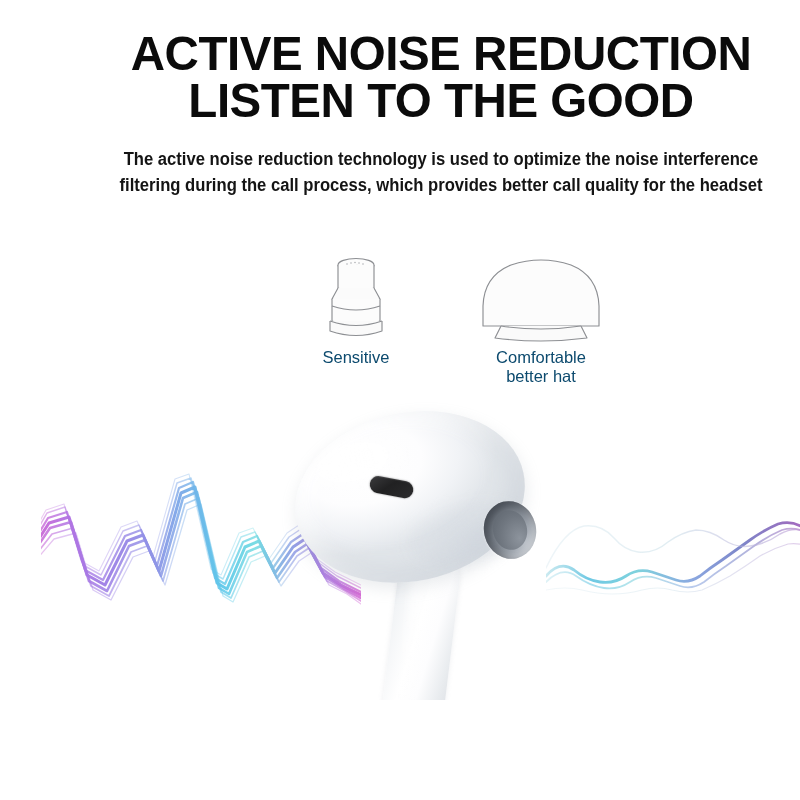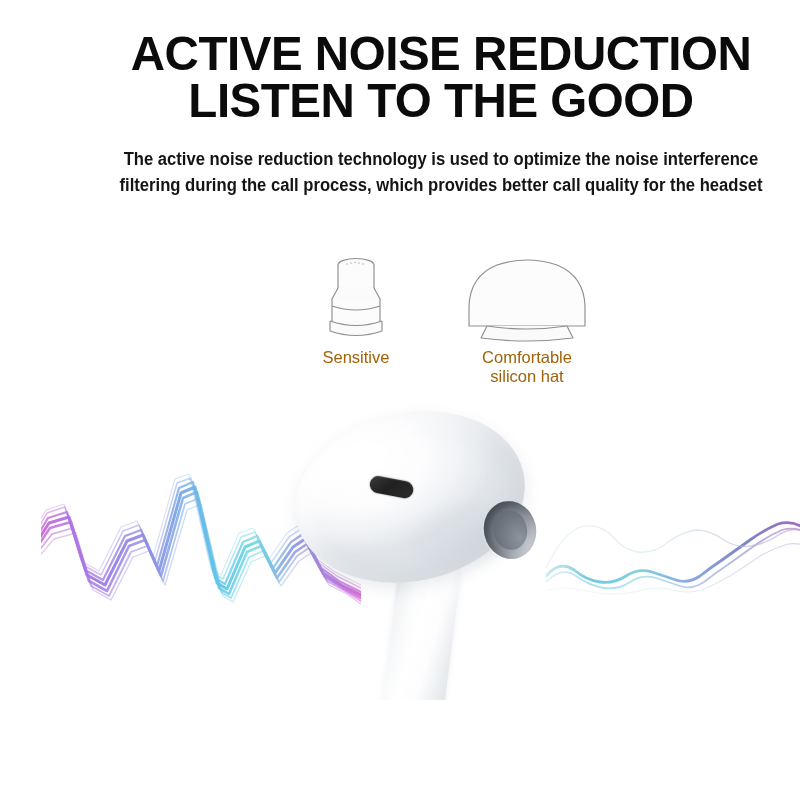--- a/index.html
+++ b/index.html
@@ -59,33 +59,33 @@
     width: 360px;
     height: 140px;
   }
   .feature {
     position: absolute;
     top: 0;
     width: 170px;
     height: 140px;
   }
   .feature-mic { left: 0; }
-  .feature-hat { left: 171px; }
+  .feature-hat { left: 185px; }
 
   .feature-art {
     position: relative;
     height: 92px;
     display: flex;
     align-items: flex-end;
     justify-content: center;
   }
   .feature-label {
     margin-top: 4px;
     text-align: center;
-    color: #a16207;
+    color: #0c4a6e;
     font-size: 16.5px;
     line-height: 19px;
     font-weight: 400;
   }
   .feature-label .l2 { display: block; }
 
   
   .earbud {
     position: absolute;
     left: 245px;
@@ -270,21 +270,21 @@
 
             <path d="M12 74 L12 54 Q13 24 40 13 Q55 8 70 8 Q85 8 100 13 Q127 24 128 54 L128 74 Z" fill="#fcfcfc"></path>
 
             <path d="M30 74 L24 86 Q70 92 116 86 L110 74" fill="#fafafa"></path>
             <path d="M30 74 Q70 80 110 74"></path>
           </g>
         </svg>
       </div>
       <div class="feature-label">
         <span>Comfortable</span>
-        <span class="l2">silicon hat</span>
+        <span class="l2">better hat</span>
       </div>
     </div>
   </div>
 
   <svg class="wave wave-left" viewBox="0 0 330 175">
     <defs>
       <linearGradient id="gl" x1="0" y1="0" x2="1" y2="0">
         <stop offset="0.00" stop-color="#d264d2"></stop>
         <stop offset="0.10" stop-color="#b472e2"></stop>
         <stop offset="0.24" stop-color="#9b7fe6"></stop>

